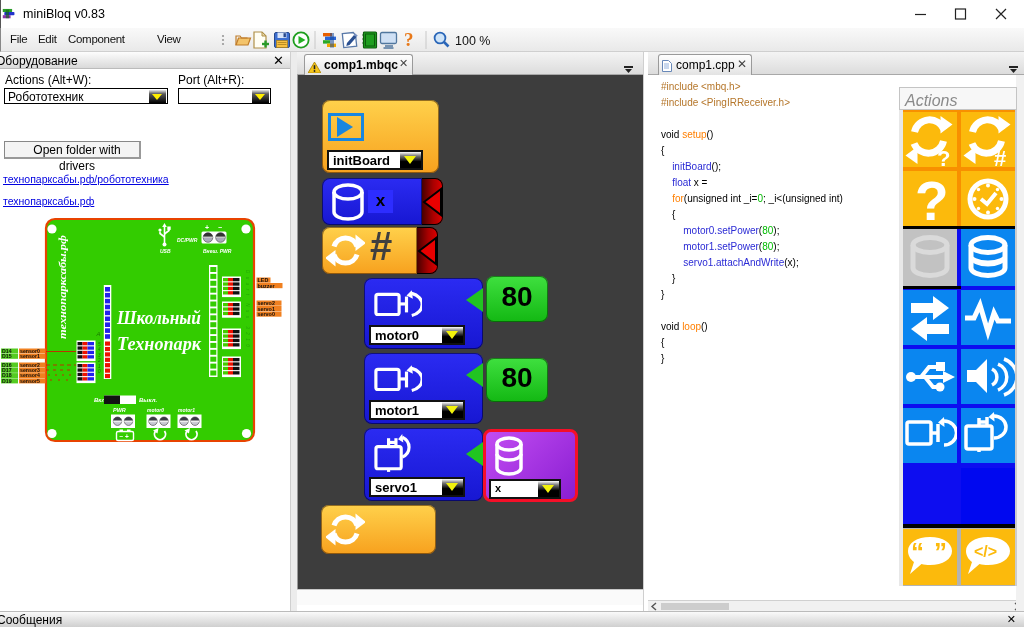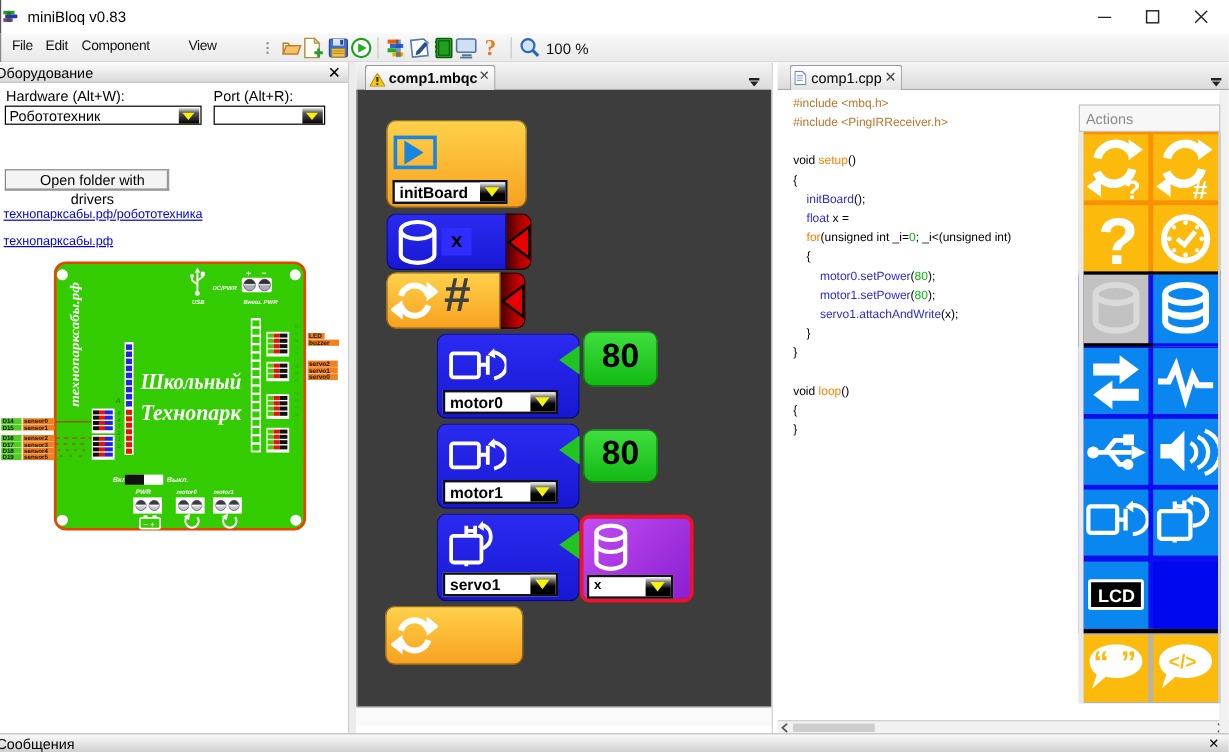--- a/index.html
+++ b/index.html
@@ -160,21 +160,21 @@
         </g>
 <text x="235" y="17" font-size="12.5" fill="#111" font-family="Liberation Sans">100 %</text>
 </svg>
     </div>
 
   <div class="abs" id="leftpanel">
     <div class="abs" id="lp-header">
         <span style="position:absolute;left:-4px;top:2px;">Оборудование</span>
         <span style="position:absolute;right:6px;top:1px;font-size:13px;">✕</span>
       </div>
-    <div class="abs lbl" style="left:5px;top:21px;">Hardware (Alt+W):</div>
+    <div class="abs lbl" style="left:5px;top:21px;">Actions (Alt+W):</div>
     <div class="abs lbl" style="left:178px;top:21px;">Port (Alt+R):</div>
     <div class="abs combo" style="left:4px;top:36px;width:164px;">
         <span style="position:absolute;left:3px;top:1px;font-size:12px;">Робототехник</span>
         <span class="combo-btn"></span>
       </div>
     <div class="abs combo" style="left:178px;top:36px;width:93px;">
         <span class="combo-btn"></span>
       </div>
     <div class="abs" id="drivers-btn">Open folder with drivers</div>
     <div class="abs link" style="left:3px;top:121px;">технопарксабы.рф/робототехника</div>
@@ -588,21 +588,21 @@
         </svg>
         <svg style="position:absolute;right:3px;top:1px;" width="8" height="9">
           <path d="M2 1 L6 4.5 L2 8" stroke="#555" stroke-width="1.4" fill="none"></path>
         </svg>
       </div>
     <div class="abs" id="r-vscroll"></div>
   </div>
 
   <div class="abs" id="pal" style="left:899px;top:87px;width:118px;height:499px;">
     <div class="abs" style="left:0;top:0;width:118px;height:23px;background:#f7f7f7;border:1px solid #c4c4c4;">
-        <span style="position:absolute;left:5px;top:4px;font-size:12px;color:#8a8a8a;">Actions</span>
+        <span style="position:absolute;left:5px;top:4px;font-size:16px;color:#8a8a8a;font-style:italic;">Actions</span>
       </div>
 
     <div class="abs" style="left:0;top:23px;width:118px;height:116px;background:#f89000;"></div>
     <div class="abs" style="left:0;top:139px;width:118px;height:3px;background:#000;"></div>
     <div class="abs" style="left:0;top:142px;width:118px;height:60px;background:#0d0df0;"></div>
     <div class="abs" style="left:0;top:142px;width:62px;height:60px;background:#000;"></div>
     <div class="abs" style="left:58px;top:142px;width:8px;height:57px;background:#0d0df0;"></div>
     <div class="abs" style="left:0;top:202px;width:118px;height:235px;background:#0d0df0;"></div>
     <div class="abs" style="left:0;top:437px;width:118px;height:4px;background:#000;"></div>
     <div class="abs" style="left:0;top:441px;width:118px;height:58px;background:#b3b3b3;"></div>
@@ -720,26 +720,20 @@
             <rect x="5" y="18" width="26" height="23" rx="2"></rect>
             <path d="M18 18 v-8"></path>
             <path d="M18 14 h8"></path>
             <path d="M26 9 v10"></path>
             <path d="M33 8 a12 11 0 0 1 0 22"></path>
             <path d="M18 44 v-3"></path>
           </g>
           <path d="M33 4 l-5.5 5 6 4.5 z" fill="#fff"></path>
         </svg>
       </div>
-    <div class="tile" style="left:4px;top:381px;height:56px;background:#0a86f0;">
-        <svg width="54" height="56" viewBox="0 0 54 56" style="position:absolute;left:0;top:0;">
-          <rect x="5" y="16" width="44" height="23" fill="#000" stroke="#fff" stroke-width="2.5" rx="1"></rect>
-          <text x="12" y="34" font-size="15" font-weight="bold" fill="#fff" font-family="Liberation Sans">LCD</text>
-        </svg>
-      </div>
     <div class="tile" style="left:62px;top:381px;height:56px;background:#0008f0;"></div>
     <div class="tile" style="left:4px;top:442px;height:56px;background:#fcba0c;">
         <svg width="54" height="56" viewBox="0 0 54 56" style="position:absolute;left:0;top:0;">
           <path d="M27 8 c13 0 22 6 22 14 c0 8-9 14-22 14 c-3 0-6-.4-8.5-1 L7 45 l4-12 C7.5 30.5 5 26.6 5 22 5 14 14 8 27 8z" fill="#fff"></path>
           <text x="8" y="32" font-size="26" font-weight="bold" fill="#fcba0c" font-family="Liberation Sans">“</text>
           <text x="31" y="32" font-size="26" font-weight="bold" fill="#fcba0c" font-family="Liberation Sans">”</text>
         </svg>
       </div>
     <div class="tile" style="left:62px;top:442px;height:56px;background:#fcba0c;">
         <svg width="54" height="56" viewBox="0 0 54 56" style="position:absolute;left:0;top:0;">

